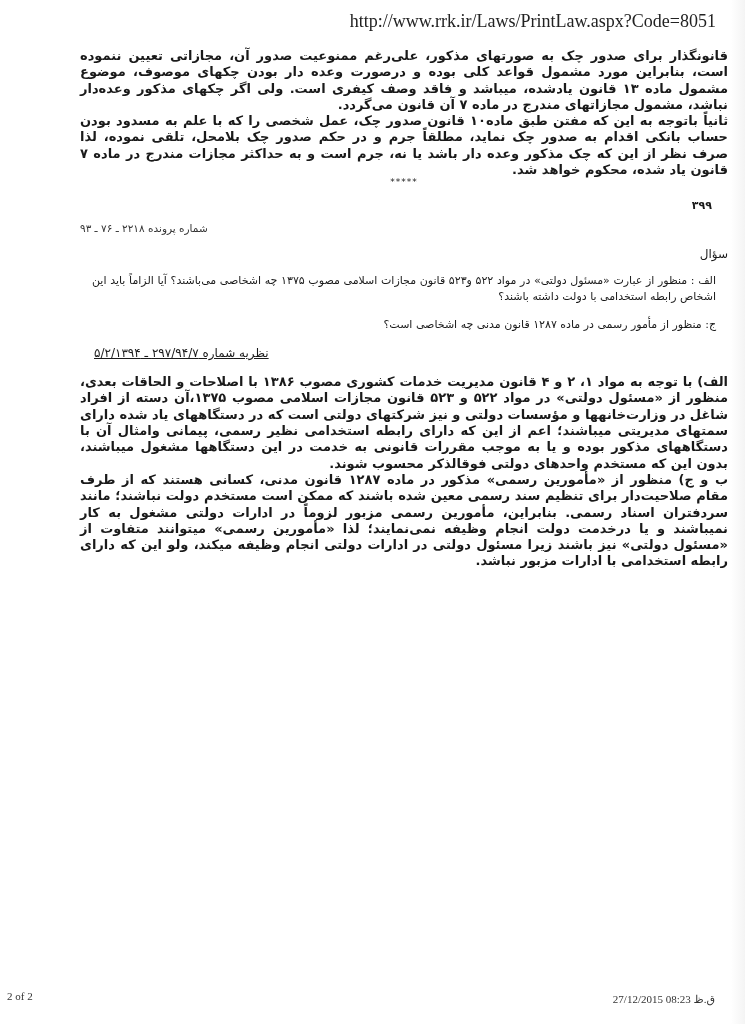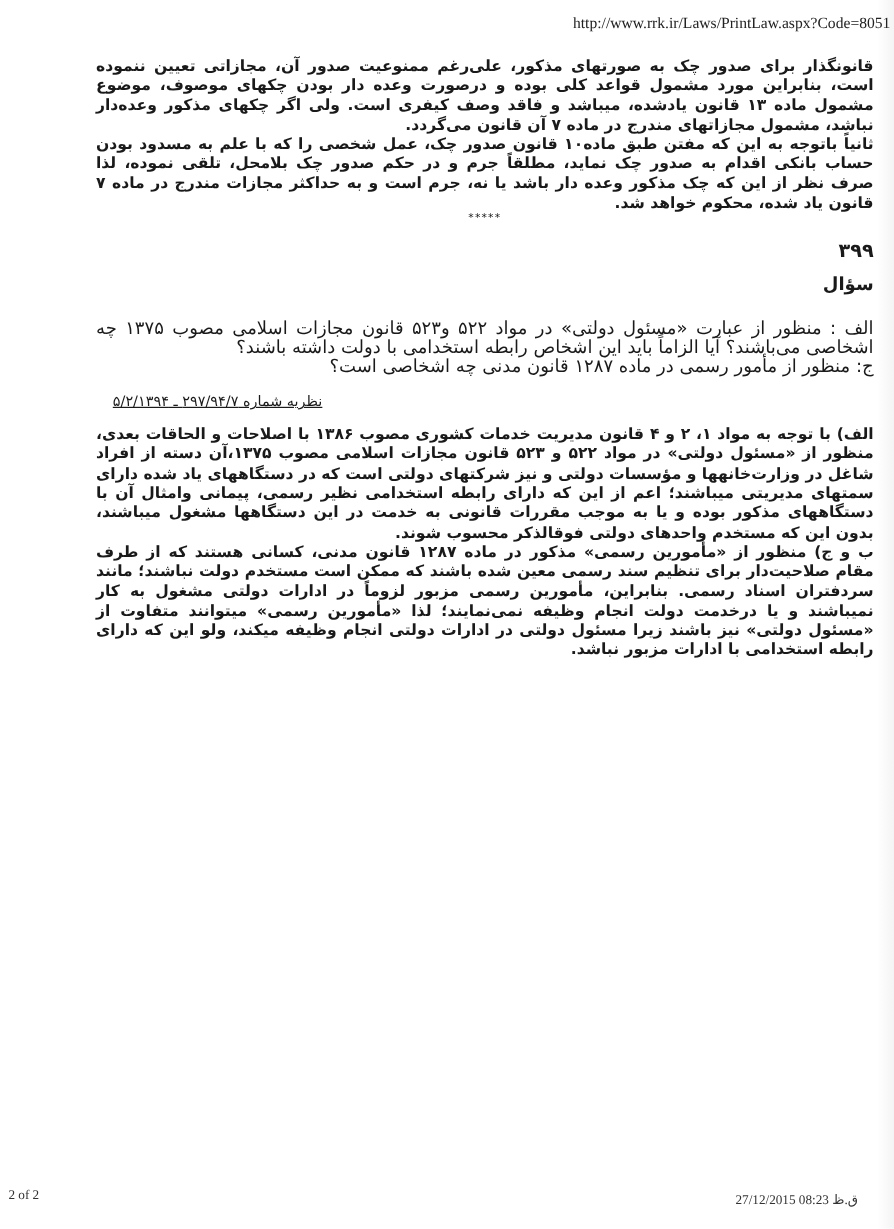--- a/index.html
+++ b/index.html
@@ -1,33 +1,33 @@
 <!DOCTYPE html>
 <html><head>
 <meta charset="utf-8">
 <style>
   html, body { margin: 0; padding: 0; }
   body {
     width: 745px; height: 1024px; background: #ffffff; position: relative; overflow: hidden;
     font-family: "DejaVu Sans", sans-serif; color: #1a1a1a;
   }
   .url {
-    position: absolute; top: 11px; right: 3px;
-    font-family: "Liberation Serif", serif; font-size: 13px; color: #222;
+    position: absolute; top: 11px; right: 29px;
+    font-family: "Liberation Serif", serif; font-size: 18px; color: #222;
   }
   .content {
     position: absolute; left: 80px; top: 48px; width: 648px;
     direction: rtl; text-align: justify;
   }
   .bold-para { font-size: 13px; font-weight: bold; line-height: 16.3px; margin: 0; }
   .stars { text-align: center; font-size: 9px; line-height: 9px; margin: 0 0 8px 0; letter-spacing: 1px; }
-  .item-num { font-size: 16px; font-weight: bold; margin: 12px 0 10px 0; }
+  .item-num { font-size: 11px; font-weight: bold; margin: 12px 16px 10px 0; }
   .file-no { direction: rtl; text-align: left; font-size: 10.5px; margin: 0 0 13px 0; color: #333; }
-  .heading { font-size: 15px; font-weight: bold; margin: 0 0 20px 0; }
-  .q-line { font-size: 15px; line-height: 15.6px; margin: 0; }
+  .heading { font-size: 12px; font-weight: normal; margin: 0 0 2px 0; }
+  .q-line { font-size: 11px; line-height: 15.6px; margin: 12px; }
   .opinion-no { text-align: left; font-size: 12px; margin: 14px; text-decoration: underline; }
   .opinion-title { font-size: 11px; font-weight: bold; text-align: center; margin: 22px 0 2px 0; }
   .footer-left {
     position: absolute; left: 7px; bottom: 22px;
     font-family: "Liberation Serif", serif; font-size: 11px; color: #333; margin-top: 39px;
   }
   .footer-right {
     position: absolute; right: 30px; bottom: 18px;
     font-family: "Liberation Serif", serif; font-size: 11px; color: #333; margin-left: 20px;
   }
@@ -42,20 +42,21 @@
 <div class="scan-edge"></div>
 
 <div class="url">http://www.rrk.ir/Laws/PrintLaw.aspx?Code=8051</div>
 
 <div class="content">
   <p class="bold-para">قانونگذار برای صدور چک به صورتهای مذکور، علی‌رغم ممنوعیت صدور آن، مجازاتی تعیین ننموده است، بنابراین مورد مشمول قواعد کلی بوده و درصورت وعده دار بودن چکهای موصوف، موضوع مشمول ماده ۱۳ قانون یادشده، میباشد و فاقد وصف کیفری است. ولی اگر چکهای مذکور وعده‌دار نباشد، مشمول مجازاتهای مندرج در ماده ۷ آن قانون می‌گردد.</p>
   <p class="bold-para">ثانیاً باتوجه به این که مفتن طبق ماده۱۰ قانون صدور چک، عمل شخصی را که با علم به مسدود بودن حساب بانکی اقدام به صدور چک نماید، مطلقاً جرم و در حکم صدور چک بلامحل، تلقی نموده، لذا صرف نظر از این که چک مذکور وعده دار باشد یا نه، جرم است و به حداکثر مجازات مندرج در ماده ۷ قانون یاد شده، محکوم خواهد شد.</p>
   <p class="stars">*****</p>
 
   <div class="item-num">۳۹۹</div>
+  <div class="file-no">شماره پرونده ۲۲۱۸ ـ ۷۶ ـ ۹۳</div>
 
   <div class="heading">سؤال</div>
   <p class="q-line">الف : منظور از عبارت «مسئول دولتی» در مواد ۵۲۲ و۵۲۳ قانون مجازات اسلامی مصوب ۱۳۷۵ چه اشخاصی می‌باشند؟ آیا الزاماً باید این اشخاص رابطه استخدامی با دولت داشته باشند؟</p>
   <p class="q-line">ج: منظور از مأمور رسمی در ماده ۱۲۸۷ قانون مدنی چه اشخاصی است؟</p>
   <div class="opinion-no">نظریه شماره ۲۹۷/۹۴/۷ ـ ۵/۲/۱۳۹۴</div>
 
   <p class="bold-para">الف) با توجه به مواد ۱، ۲ و ۴ قانون مدیریت خدمات کشوری مصوب ۱۳۸۶ با اصلاحات و الحاقات بعدی، منظور از «مسئول دولتی» در مواد ۵۲۲ و ۵۲۳ قانون مجازات اسلامی مصوب ۱۳۷۵،آن دسته از افراد شاغل در وزارت‌خانهها و مؤسسات دولتی و نیز شرکتهای دولتی است که در دستگاههای یاد شده دارای سمتهای مدیریتی میباشند؛ اعم از این که دارای رابطه استخدامی نظیر رسمی، پیمانی و‌امثال آن با دستگاههای مذکور بوده و یا به موجب مقررات قانونی به خدمت در این دستگاهها مشغول میباشند، بدون این که مستخدم واحدهای دولتی فوقالذکر محسوب شوند.</p>
   <p class="bold-para">ب و ج) منظور از «مأمورین رسمی» مذکور در ماده ۱۲۸۷ قانون مدنی، کسانی هستند که از طرف مقام صلاحیت‌دار برای تنظیم سند رسمی معین شده باشند که ممکن است مستخدم دولت نباشند؛ مانند سردفتران اسناد رسمی. بنابراین، مأمورین رسمی مزبور لزوماً در ادارات دولتی مشغول به کار نمیباشند و یا درخدمت دولت انجام وظیفه نمی‌نمایند؛ لذا «مأمورین رسمی» میتوانند متفاوت از «مسئول دولتی» نیز باشند زیرا مسئول دولتی در ادارات دولتی انجام وظیفه میکند، ولو این که دارای رابطه استخدامی با ادارات مزبور نباشد.</p>
 </div>
 

